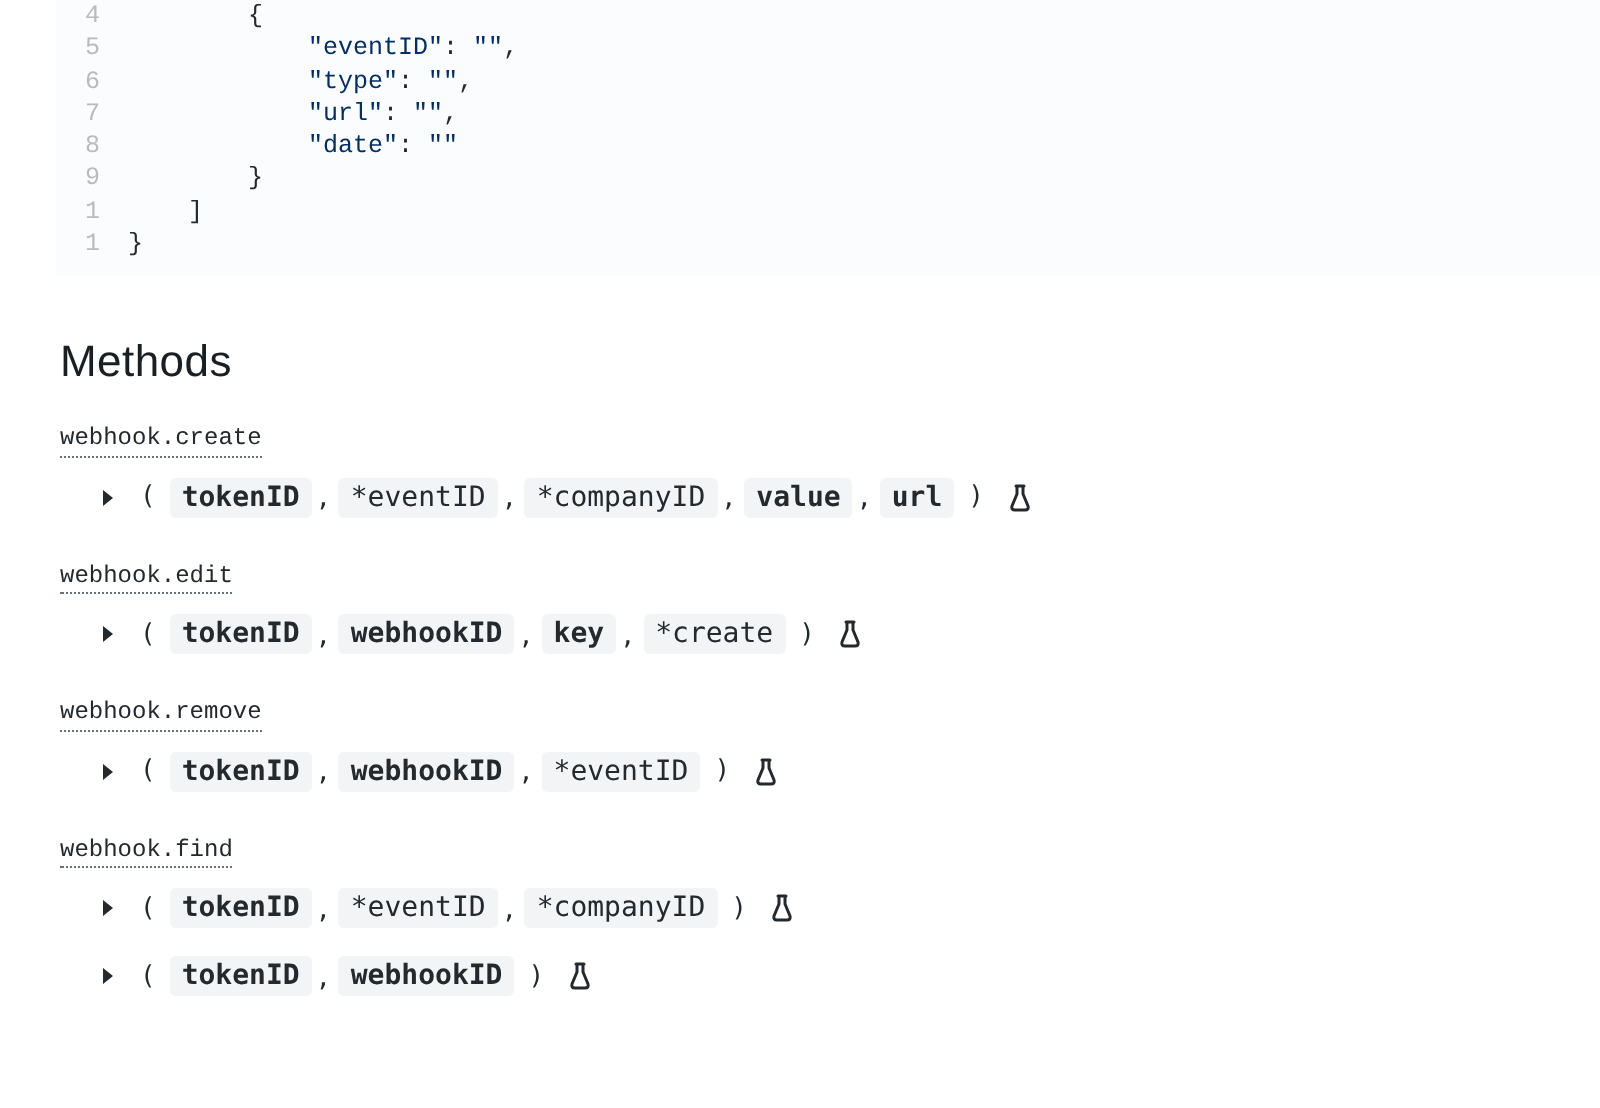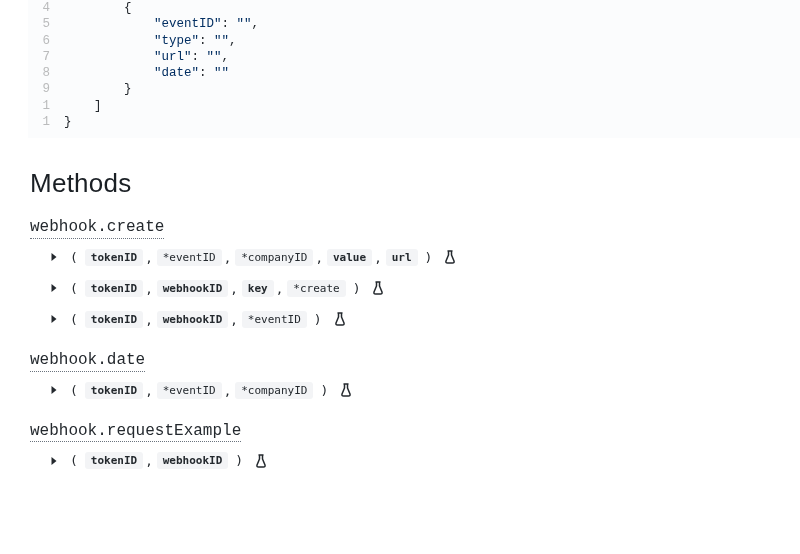--- a/index.html
+++ b/index.html
@@ -28,30 +28,30 @@
     user-select: none;
     flex: none;
   }
   .code { white-space: pre; color: #24292e; }
   .key-str { color: #032f62; }
   .colon { color: #24292e; }
   .val-str { color: #032f62; }
   .punc { color: #24292e; }
 
   .section-heading {
-    font-size: 26px;
+    font-size: 22px;
     font-weight: 400;
     letter-spacing: 0.01em;
     color: #1a1f24;
     margin: 30px 0 10px 30px;
   }
   .method-block { margin: 0 0 0 30px; }
   .method-name {
     display: inline-block;
-    font-size: 16px;
+    font-size: 12px;
     color: #24292e;
     text-decoration: none;
     border-bottom: 1px dotted #6a737d;
     margin: 8px 0 6px 0;
     line-height: 1.3;
   }
   .sig-row {
     margin: 4px 0 14px 18px;
     display: flex;
     align-items: center;
@@ -69,21 +69,21 @@
   .chevron svg { display: block; }
   .paren {
     font-family: "SFMono-Regular", Consolas, Menlo, monospace;
     font-size: 13px;
     color: #24292e;
     padding: 0 2px;
   }
   .params { display: inline-flex; align-items: center; flex-wrap: wrap; gap: 0; }
   .param {
     font-family: "SFMono-Regular", Consolas, Menlo, monospace;
-    font-size: 11px;
+    font-size: 14px;
     background: #f3f4f6;
     border-radius: 3px;
     padding: 2px 6px;
     color: #24292e;
     margin: 0 1px;
   }
   .param.bold { font-weight: 700; }
   .comma {
     font-family: "SFMono-Regular", Consolas, Menlo, monospace;
     font-size: 12.5px;
@@ -159,96 +159,96 @@
           <span class="comma">,</span>
           <span class="param bold">url</span>
         </span>
         <span class="paren">)</span>
         <span class="beaker">
           <svg width="12" height="14" viewBox="0 0 12 14">
   <path d="M4 1 H8 M4.5 1 V5 L2 11 Q1.5 13 3.5 13 H8.5 Q10.5 13 10 11 L7.5 5 V1" fill="none" stroke="currentColor" stroke-width="1.5" stroke-linecap="round" stroke-linejoin="round"></path>
 </svg>
         </span>
       </div></div>
+    <div class="method-block"><a class="method-name mono" href="#">webhook.edit</a><div class="sig-row">
+        <span class="chevron">
+          <svg width="10" height="10" viewBox="0 0 10 10">
+  <path d="M2.5 1 L7.5 5 L2.5 9 Z" fill="currentColor"></path>
+</svg>
+        </span>
+        <span class="paren">(</span>
+        <span class="params">
+          <span class="param bold">tokenID</span>
+          <span class="comma">,</span>
+          <span class="param bold">webhookID</span>
+          <span class="comma">,</span>
+          <span class="param bold">key</span>
+          <span class="comma">,</span>
+          <span class="param">*create</span>
+        </span>
+        <span class="paren">)</span>
+        <span class="beaker">
+          <svg width="12" height="14" viewBox="0 0 12 14">
+  <path d="M4 1 H8 M4.5 1 V5 L2 11 Q1.5 13 3.5 13 H8.5 Q10.5 13 10 11 L7.5 5 V1" fill="none" stroke="currentColor" stroke-width="1.5" stroke-linecap="round" stroke-linejoin="round"></path>
+</svg>
+        </span>
+      </div></div>
+    <div class="method-block"><a class="method-name mono" href="#">webhook.remove</a><div class="sig-row">
+        <span class="chevron">
+          <svg width="10" height="10" viewBox="0 0 10 10">
+  <path d="M2.5 1 L7.5 5 L2.5 9 Z" fill="currentColor"></path>
+</svg>
+        </span>
+        <span class="paren">(</span>
+        <span class="params">
+          <span class="param bold">tokenID</span>
+          <span class="comma">,</span>
+          <span class="param bold">webhookID</span>
+          <span class="comma">,</span>
+          <span class="param">*eventID</span>
+        </span>
+        <span class="paren">)</span>
+        <span class="beaker">
+          <svg width="12" height="14" viewBox="0 0 12 14">
+  <path d="M4 1 H8 M4.5 1 V5 L2 11 Q1.5 13 3.5 13 H8.5 Q10.5 13 10 11 L7.5 5 V1" fill="none" stroke="currentColor" stroke-width="1.5" stroke-linecap="round" stroke-linejoin="round"></path>
+</svg>
+        </span>
+      </div></div>
+    <div class="method-block"><a class="method-name mono" href="#">webhook.find</a><div class="sig-row">
+        <span class="chevron">
+          <svg width="10" height="10" viewBox="0 0 10 10">
+  <path d="M2.5 1 L7.5 5 L2.5 9 Z" fill="currentColor"></path>
+</svg>
+        </span>
+        <span class="paren">(</span>
+        <span class="params">
+          <span class="param bold">tokenID</span>
+          <span class="comma">,</span>
+          <span class="param">*eventID</span>
+          <span class="comma">,</span>
+          <span class="param">*companyID</span>
+        </span>
+        <span class="paren">)</span>
+        <span class="beaker">
+          <svg width="12" height="14" viewBox="0 0 12 14">
+  <path d="M4 1 H8 M4.5 1 V5 L2 11 Q1.5 13 3.5 13 H8.5 Q10.5 13 10 11 L7.5 5 V1" fill="none" stroke="currentColor" stroke-width="1.5" stroke-linecap="round" stroke-linejoin="round"></path>
+</svg>
+        </span>
+      </div></div>
     <div class="method-block"><div class="sig-row">
         <span class="chevron">
           <svg width="10" height="10" viewBox="0 0 10 10">
   <path d="M2.5 1 L7.5 5 L2.5 9 Z" fill="currentColor"></path>
 </svg>
         </span>
         <span class="paren">(</span>
         <span class="params">
           <span class="param bold">tokenID</span>
           <span class="comma">,</span>
           <span class="param bold">webhookID</span>
-          <span class="comma">,</span>
-          <span class="param bold">key</span>
-          <span class="comma">,</span>
-          <span class="param">*create</span>
-        </span>
-        <span class="paren">)</span>
-        <span class="beaker">
-          <svg width="12" height="14" viewBox="0 0 12 14">
-  <path d="M4 1 H8 M4.5 1 V5 L2 11 Q1.5 13 3.5 13 H8.5 Q10.5 13 10 11 L7.5 5 V1" fill="none" stroke="currentColor" stroke-width="1.5" stroke-linecap="round" stroke-linejoin="round"></path>
-</svg>
-        </span>
-      </div></div>
-    <div class="method-block"><div class="sig-row">
-        <span class="chevron">
-          <svg width="10" height="10" viewBox="0 0 10 10">
-  <path d="M2.5 1 L7.5 5 L2.5 9 Z" fill="currentColor"></path>
-</svg>
-        </span>
-        <span class="paren">(</span>
-        <span class="params">
-          <span class="param bold">tokenID</span>
-          <span class="comma">,</span>
-          <span class="param bold">webhookID</span>
-          <span class="comma">,</span>
-          <span class="param">*eventID</span>
-        </span>
-        <span class="paren">)</span>
-        <span class="beaker">
-          <svg width="12" height="14" viewBox="0 0 12 14">
-  <path d="M4 1 H8 M4.5 1 V5 L2 11 Q1.5 13 3.5 13 H8.5 Q10.5 13 10 11 L7.5 5 V1" fill="none" stroke="currentColor" stroke-width="1.5" stroke-linecap="round" stroke-linejoin="round"></path>
-</svg>
-        </span>
-      </div></div>
-    <div class="method-block"><a class="method-name mono" href="#">webhook.date</a><div class="sig-row">
-        <span class="chevron">
-          <svg width="10" height="10" viewBox="0 0 10 10">
-  <path d="M2.5 1 L7.5 5 L2.5 9 Z" fill="currentColor"></path>
-</svg>
-        </span>
-        <span class="paren">(</span>
-        <span class="params">
-          <span class="param bold">tokenID</span>
-          <span class="comma">,</span>
-          <span class="param">*eventID</span>
-          <span class="comma">,</span>
-          <span class="param">*companyID</span>
-        </span>
-        <span class="paren">)</span>
-        <span class="beaker">
-          <svg width="12" height="14" viewBox="0 0 12 14">
-  <path d="M4 1 H8 M4.5 1 V5 L2 11 Q1.5 13 3.5 13 H8.5 Q10.5 13 10 11 L7.5 5 V1" fill="none" stroke="currentColor" stroke-width="1.5" stroke-linecap="round" stroke-linejoin="round"></path>
-</svg>
-        </span>
-      </div></div>
-    <div class="method-block"><a class="method-name mono" href="#">webhook.requestExample</a><div class="sig-row">
-        <span class="chevron">
-          <svg width="10" height="10" viewBox="0 0 10 10">
-  <path d="M2.5 1 L7.5 5 L2.5 9 Z" fill="currentColor"></path>
-</svg>
-        </span>
-        <span class="paren">(</span>
-        <span class="params">
-          <span class="param bold">tokenID</span>
-          <span class="comma">,</span>
-          <span class="param bold">webhookID</span>
         </span>
         <span class="paren">)</span>
         <span class="beaker">
           <svg width="12" height="14" viewBox="0 0 12 14">
   <path d="M4 1 H8 M4.5 1 V5 L2 11 Q1.5 13 3.5 13 H8.5 Q10.5 13 10 11 L7.5 5 V1" fill="none" stroke="currentColor" stroke-width="1.5" stroke-linecap="round" stroke-linejoin="round"></path>
 </svg>
         </span>
       </div></div>
   </div>
 

